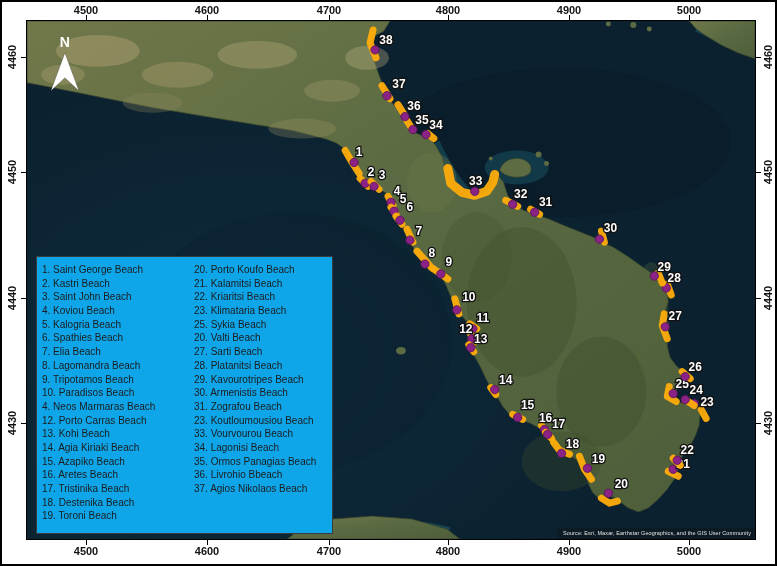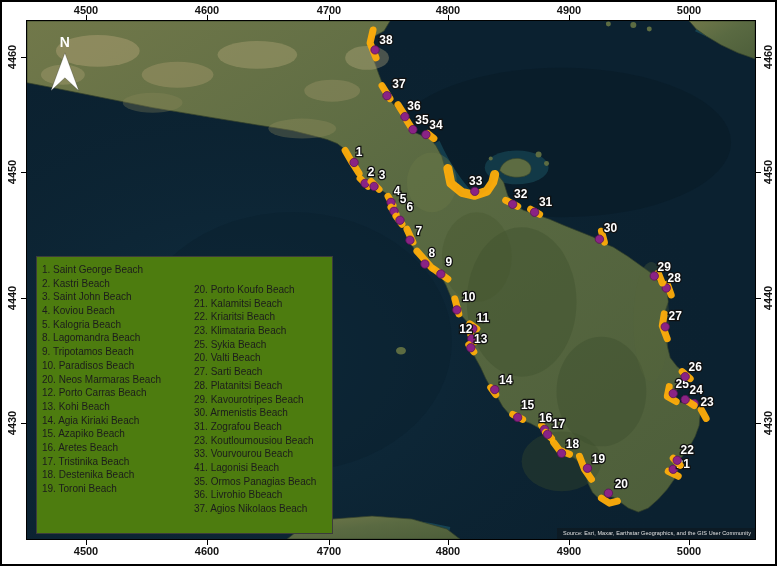--- a/index.html
+++ b/index.html
@@ -14,25 +14,25 @@
   }
   #map-svg{position:absolute;left:0;top:0;width:100%;height:100%;display:block;}
   .ax{position:absolute;font-weight:bold;font-size:11px;color:#141414;white-space:nowrap;}
   .ax-top,.ax-bottom{transform:translateX(-50%);}
   .ax-left,.ax-right{transform:translate(-50%,-50%) rotate(-90deg);}
   .tickmark{position:absolute;background:#000;}
   .tick-v{width:1px;height:5px;}
   .tick-h{width:5px;height:1px;}
   .legend{
     position:absolute;left:9px;top:235px;width:297px;height:278px;
-    background:#4d7c0f;border:1px solid #3c3c3c;box-sizing:border-box;
+    background:#0ea5e9;border:1px solid #3c3c3c;box-sizing:border-box;
     display:flex;padding:6px 2px 0 5px;
   }
   .lg-col1{width:152px;}
-  .lg-col2{flex:1;margin-top:20px;}
+  .lg-col2{flex:1;}
   .lg-row{height:13.7px;line-height:13.7px;font-size:10px;color:#1c1c1c;white-space:nowrap;}
   .attr{
     position:absolute;right:0;bottom:0;height:11px;box-sizing:border-box;
     background:rgba(14,22,28,.58);color:#e3e3e3;font-size:5.5px;line-height:9px;
     padding:1px 4px 0 6px;letter-spacing:.1px;white-space:nowrap;
   }
 </style>
 </head>
 <body>
 
@@ -293,24 +293,26 @@
         </g>
     </svg>
 
     <div class="legend">
       <div class="lg-col1" id="lg-col1">
           <div class="lg-row">1. Saint George Beach</div>
           <div class="lg-row">2. Kastri Beach</div>
           <div class="lg-row">3. Saint John Beach</div>
           <div class="lg-row">4. Koviou Beach</div>
           <div class="lg-row">5. Kalogria Beach</div>
+          <div class="lg-row">6. Spathies Beach</div>
+          <div class="lg-row">7. Elia Beach</div>
           <div class="lg-row">8. Lagomandra Beach</div>
           <div class="lg-row">9. Tripotamos Beach</div>
           <div class="lg-row">10. Paradisos Beach</div>
-          <div class="lg-row">20. Neos Marmaras Beach</div>
+          <div class="lg-row">4. Neos Marmaras Beach</div>
           <div class="lg-row">12. Porto Carras Beach</div>
           <div class="lg-row">13. Kohi Beach</div>
           <div class="lg-row">14. Agia Kiriaki Beach</div>
           <div class="lg-row">15. Azapiko Beach</div>
           <div class="lg-row">16. Aretes Beach</div>
           <div class="lg-row">17. Tristinika Beach</div>
           <div class="lg-row">18. Destenika Beach</div>
           <div class="lg-row">19. Toroni Beach</div>
         </div>
       <div class="lg-col2" id="lg-col2">
@@ -320,21 +322,21 @@
           <div class="lg-row">23. Klimataria Beach</div>
           <div class="lg-row">25. Sykia Beach</div>
           <div class="lg-row">20. Valti Beach</div>
           <div class="lg-row">27. Sarti Beach</div>
           <div class="lg-row">28. Platanitsi Beach</div>
           <div class="lg-row">29. Kavourotripes Beach</div>
           <div class="lg-row">30. Armenistis Beach</div>
           <div class="lg-row">31. Zografou Beach</div>
           <div class="lg-row">23. Koutloumousiou Beach</div>
           <div class="lg-row">33. Vourvourou Beach</div>
-          <div class="lg-row">41. Lagonisi Beach</div>
+          <div class="lg-row">34. Lagonisi Beach</div>
           <div class="lg-row">35. Ormos Panagias Beach</div>
           <div class="lg-row">36. Livrohio Bbeach</div>
           <div class="lg-row">37. Agios Nikolaos Beach</div>
         </div>
     </div>
 
     <div class="attr">Source: Esri, Maxar, Earthstar Geographics, and the GIS User Community</div>
   </div>
 
   <div id="axes-layer">

